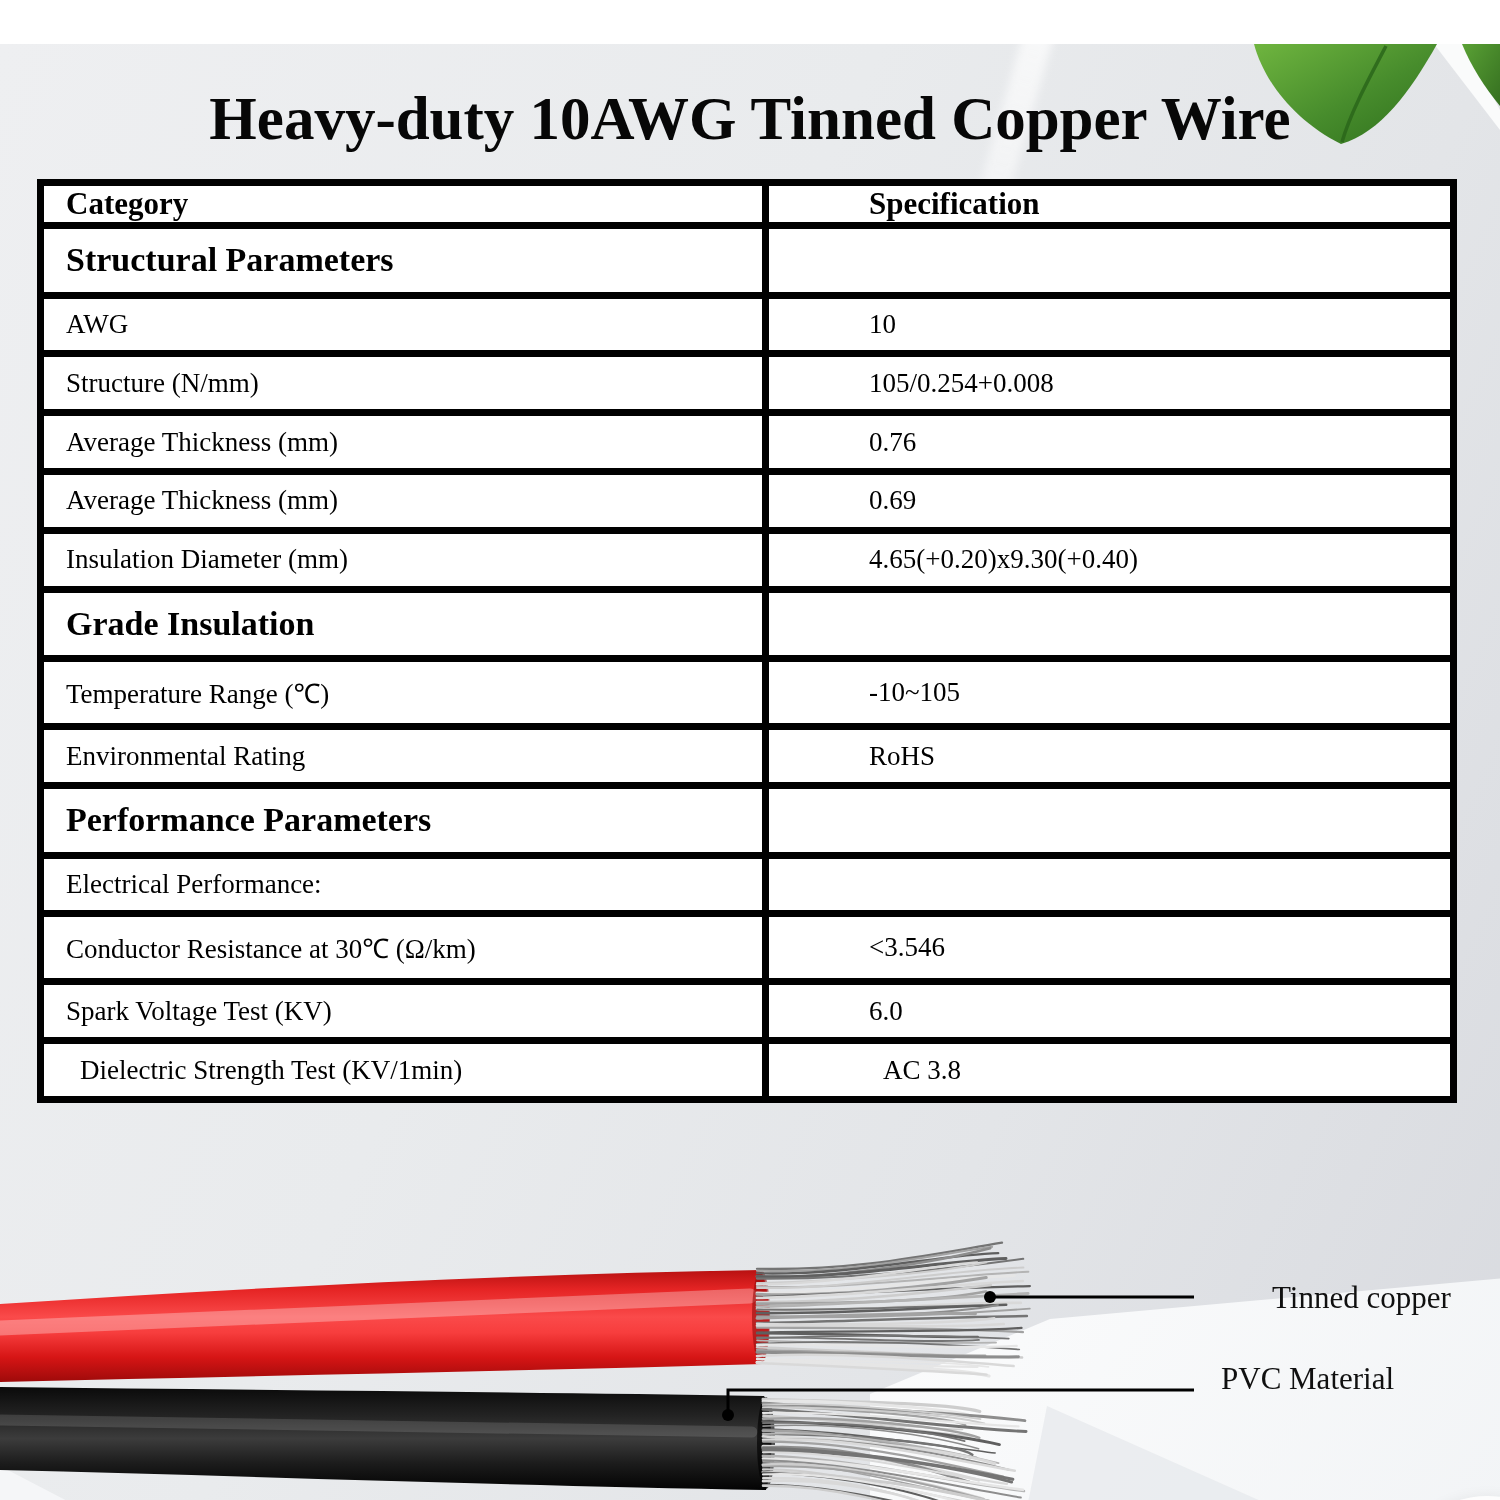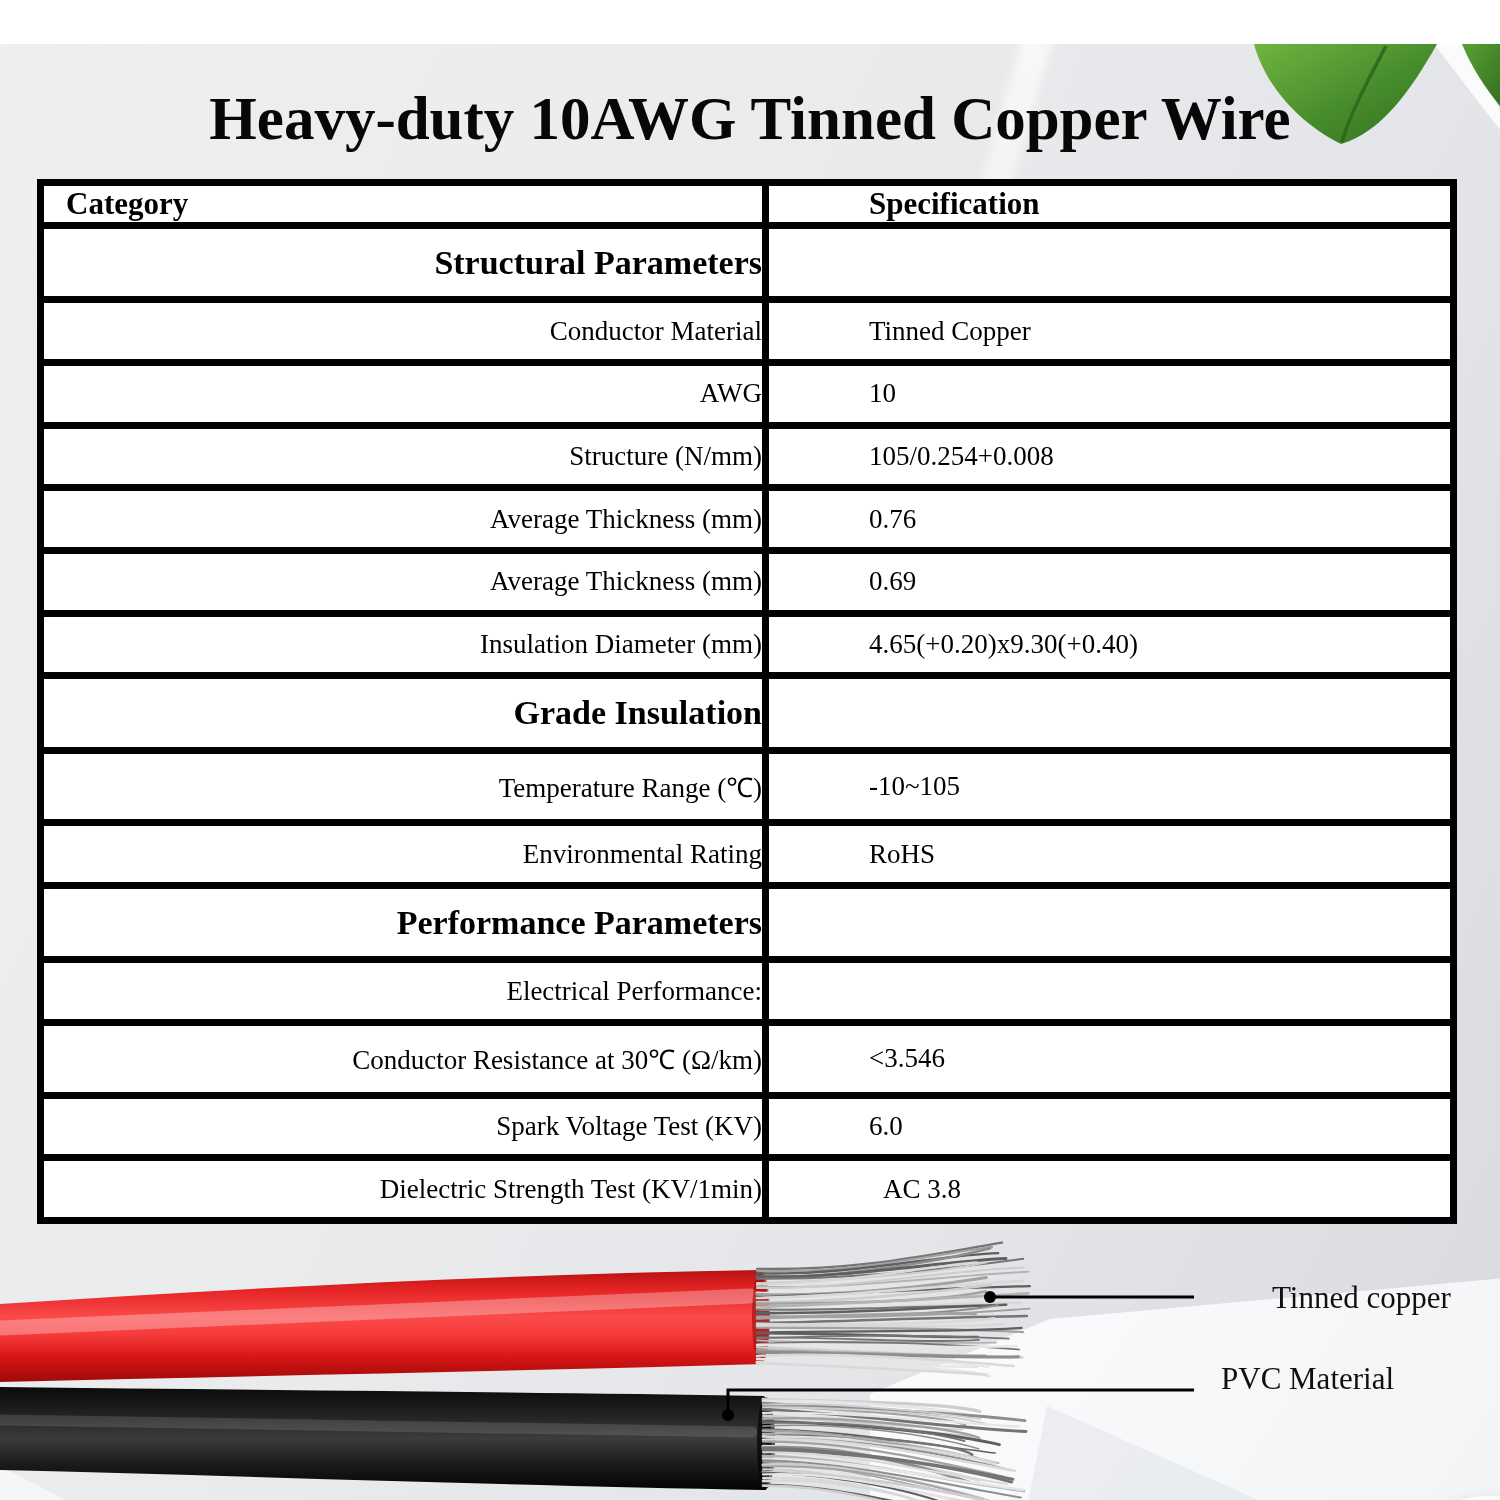--- a/index.html
+++ b/index.html
@@ -24,30 +24,30 @@
   .blob-bl{position:absolute;left:-30px;top:1472px;width:150px;height:72px;border-radius:50%;background:#fdfdfe;opacity:.95;}
   .blob-br{position:absolute;left:1400px;top:1452px;width:175px;height:150px;border-radius:50%;background:#fdfdfd;box-shadow:0 0 14px rgba(0,0,0,.06);}
   .leaf{position:absolute;left:1238px;top:0;}
   
   .title{
     position:absolute;left:0;top:40px;width:100%;text-align:center;
     font-size:61px;font-weight:bold;color:#070707;white-space:nowrap;
   }
   
   table.spec{
-    position:absolute;left:37px;top:135px;width:1420px;height:1045px;
+    position:absolute;left:37px;top:135px;width:1420px;height:924px;
     border-collapse:collapse;table-layout:fixed;background:#fff;
   }
   .spec th,.spec td{
     border:7px solid #000;vertical-align:middle;text-align:left;
     overflow:hidden;white-space:nowrap;
   }
   .spec th{font-size:31px;font-weight:bold;padding:0 0 0 22px;}
   .spec th.col-val{padding-left:100px;}
-  .spec td.lbl{font-size:27px;font-weight:normal;padding:0 0 0 22px;text-align:right;}
+  .spec td.lbl{font-size:27px;font-weight:normal;padding:0 0 0 22px;}
   .spec td.val{font-size:27px;font-weight:normal;padding:0 0 0 100px;}
   .spec tr.section td.lbl{font-size:34px;font-weight:bold;}
   .spec tr:last-child td.lbl{padding-left:36px;}
   .spec tr:last-child td.val{padding-left:114px;}
   
   .wires{position:absolute;left:0;top:1180px;}
   
   .callout{position:absolute;font-size:31px;color:#101010;white-space:nowrap;}
   .callout.tc{left:1272px;top:1236px;}
   .callout.pvc{left:1221px;top:1317px;}
@@ -92,24 +92,20 @@
     <thead>
       <tr>
         <th class="col-cat">Category</th>
         <th class="col-val">Specification</th>
       </tr>
     </thead>
     <tbody>
         <tr class="section">
           <td class="lbl">Structural Parameters</td>
           <td class="val"></td>
-        </tr>
-        <tr>
-          <td class="lbl">Conductor Material</td>
-          <td class="val">Tinned Copper</td>
         </tr>
         <tr>
           <td class="lbl">AWG</td>
           <td class="val">10</td>
         </tr>
         <tr>
           <td class="lbl">Structure (N/mm)</td>
           <td class="val">105/0.254+0.008</td>
         </tr>
         <tr>

